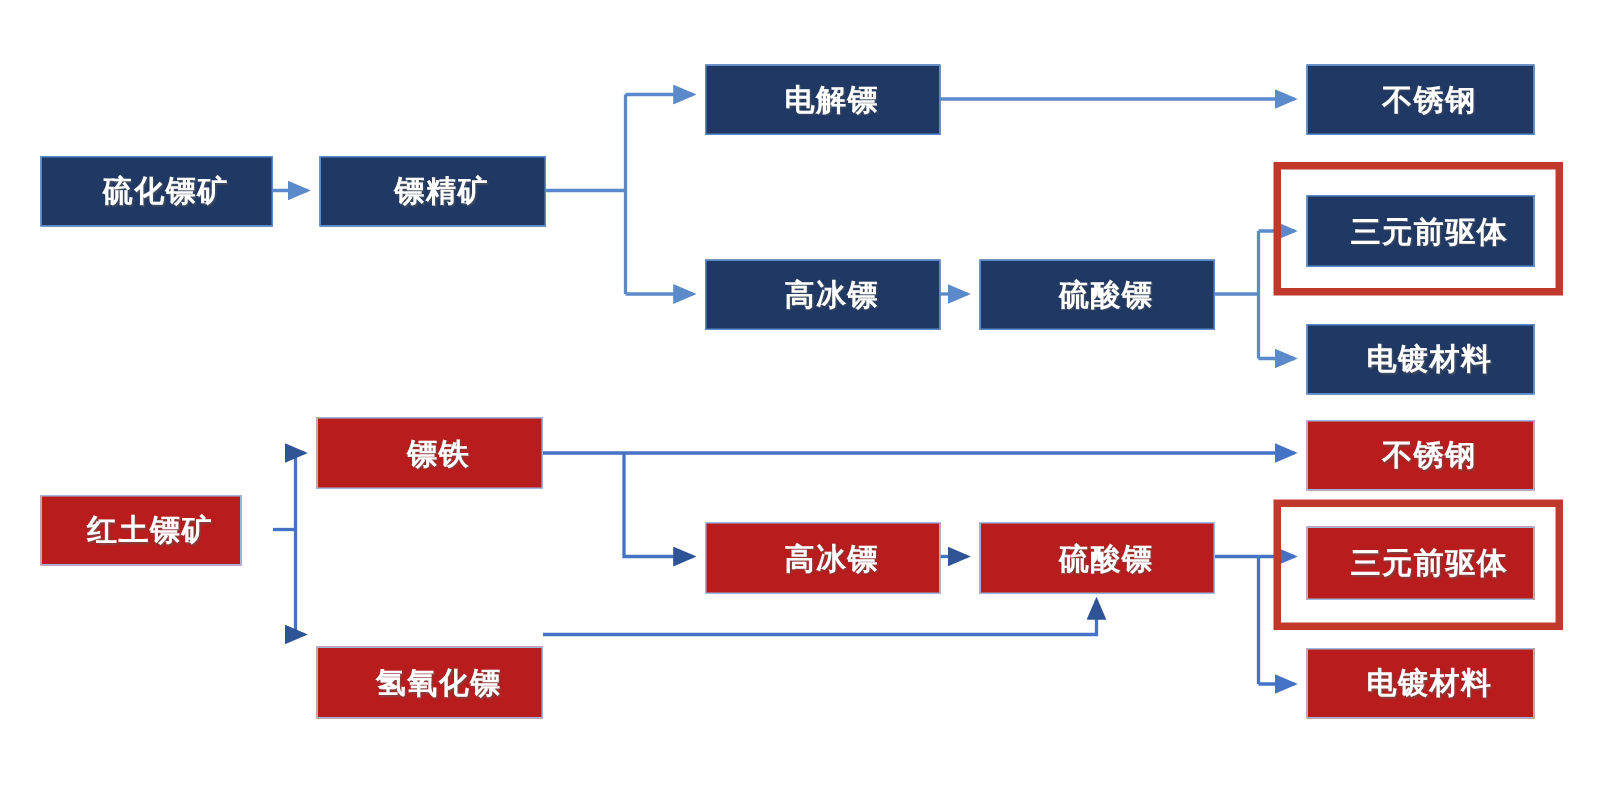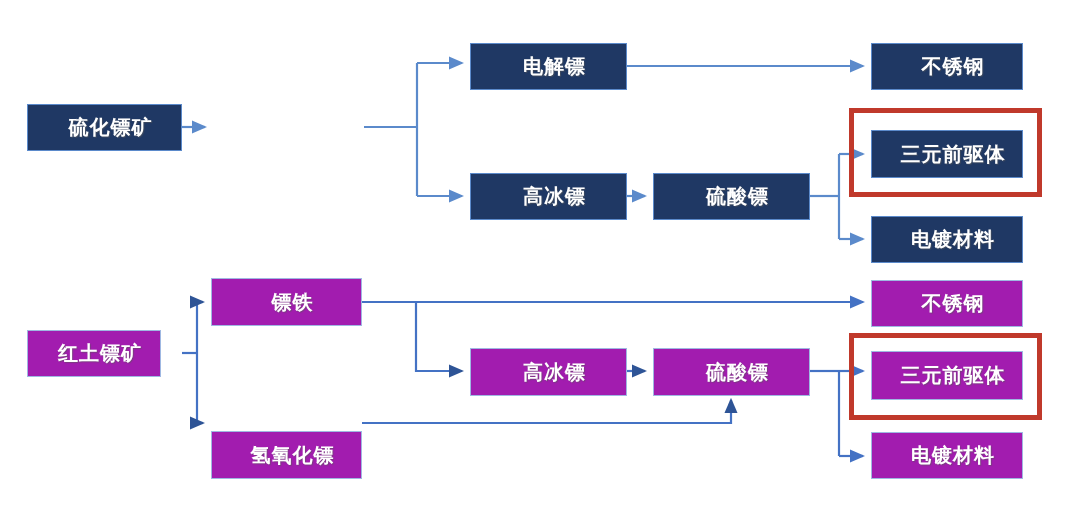--- a/index.html
+++ b/index.html
@@ -35,21 +35,21 @@
     color: #ffffff;
     text-shadow: 1px 1px 1px rgba(90,90,90,0.55);
     z-index: 3;
     padding-left: 12px;
   }
   .node.dark {
     background: #1F3864;
     border: 1px solid #5B8ACB;
   }
   .node.light {
-    background: #a21caf;
+    background: #b91c1c;
     border: 1px solid #9FB8E2;
   }
   .highlight-frame {
     position: absolute;
     box-sizing: border-box;
     border: 5px solid #C0392B;
     background: transparent;
     z-index: 2;
   }
 </style>
@@ -108,20 +108,21 @@
       <path d="M839,371 L839,456"></path>
       <path d="M839,371 L863,371" marker-end="url(#arrowMid)"></path>
       <path d="M839,456 L863,456" marker-end="url(#arrowMid)"></path>
     </g>
   </svg>
 
   <div class="highlight-frame" id="hl-upper" style="left: 849px; top: 108px; width: 193px; height: 89px; border-color: rgb(192, 57, 43);"></div>
   <div class="highlight-frame" id="hl-lower" style="left: 849px; top: 333px; width: 193px; height: 87px; border-color: rgb(192, 57, 43);"></div>
 
   <div class="node dark" style="left:27px;  top:104px; width:155px; height:47px;">硫化镖矿</div>
+  <div class="node dark" style="left:213px; top:104px; width:151px; height:47px;">镖精矿</div>
   <div class="node dark" style="left:470px; top:43px;  width:157px; height:47px;">电解镖</div>
   <div class="node dark" style="left:470px; top:173px; width:157px; height:47px;">高冰镖</div>
   <div class="node dark" style="left:653px; top:173px; width:157px; height:47px;">硫酸镖</div>
   <div class="node dark" style="left:871px; top:43px;  width:152px; height:47px;">不锈钢</div>
   <div class="node dark" style="left:871px; top:130px; width:152px; height:48px;">三元前驱体</div>
   <div class="node dark" style="left:871px; top:216px; width:152px; height:47px;">电镀材料</div>
 
   <div class="node light" style="left:27px;  top:330px; width:134px; height:47px;">红土镖矿</div>
   <div class="node light" style="left:211px; top:278px; width:151px; height:48px;">镖铁</div>
   <div class="node light" style="left:211px; top:399px; width:151px; height:48px;margin-top:32px;">氢氧化镖</div>

